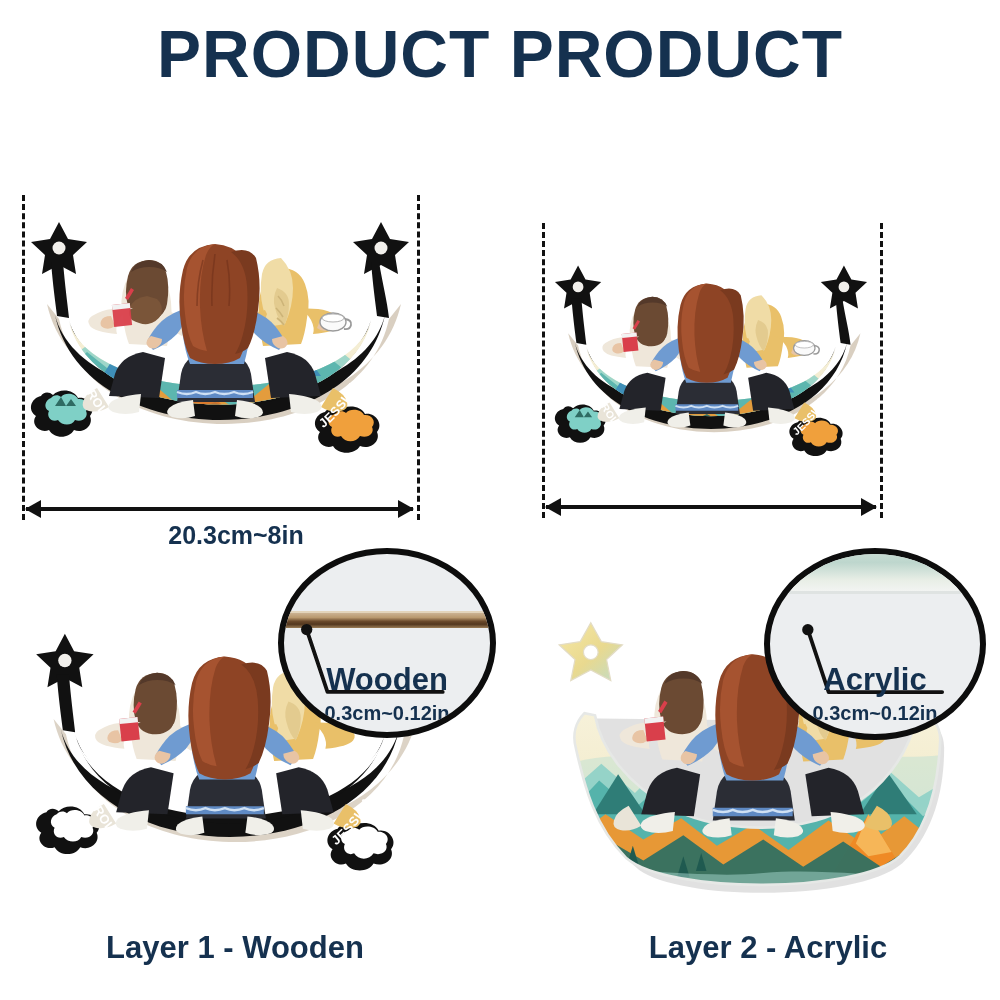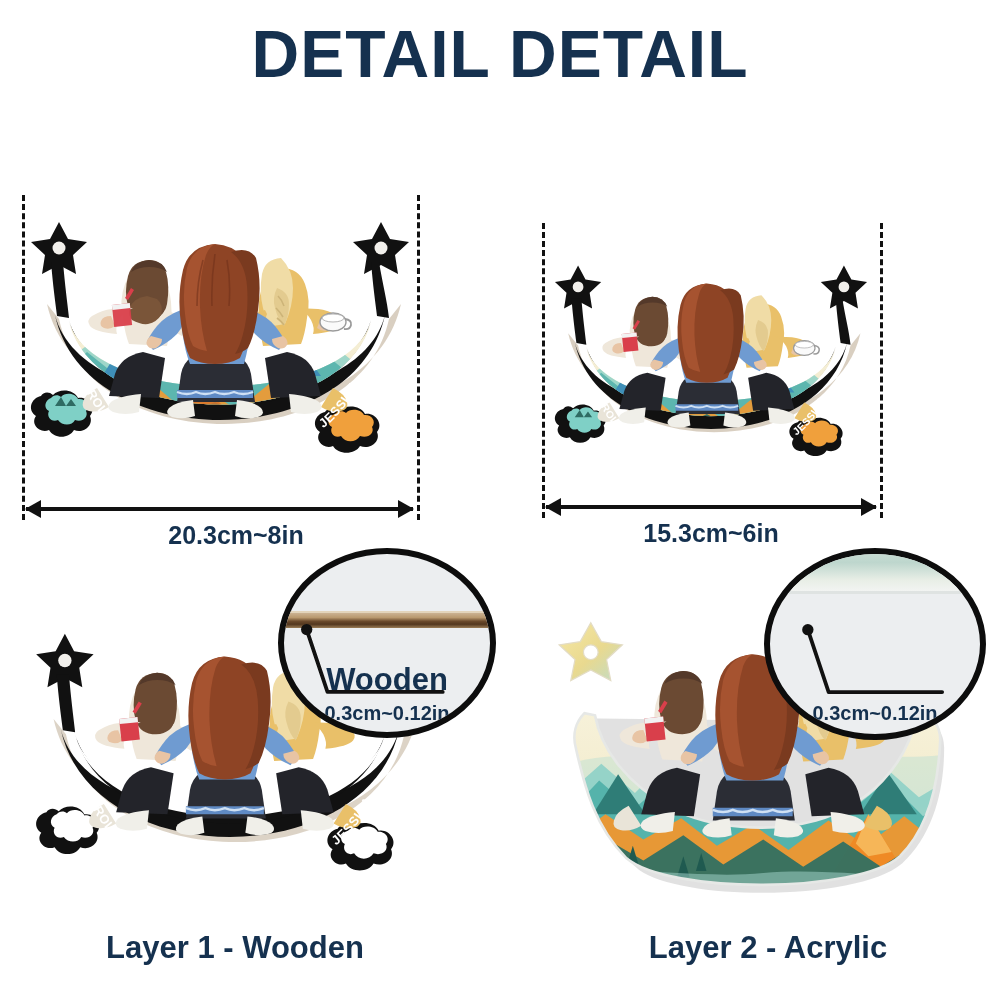--- a/index.html
+++ b/index.html
@@ -77,21 +77,21 @@
     position: absolute; text-align: center;
     font-size: 31px; font-weight: 700; color: #15314f;
     white-space: nowrap;
   }
 </style>
 </head>
 <body>
 
 <div class="page">
 
-  <div class="page-title">DETAIL DETAIL</div>
+  <div class="page-title">PRODUCT PRODUCT</div>
 
   <div class="stage" style="left:0px; top:185px; width:450px; height:360px;">
 
     <div class="vguide" style="left:22px; top:10px; height:325px;"></div>
     <div class="vguide" style="left:417px; top:10px; height:325px;"></div>
 
     <div class="ornament" style="left:25px; top:15px; width:390px; height:290px;">
       <svg viewBox="0 0 390 290" xmlns="http://www.w3.org/2000/svg">
         <defs>
           <clipPath id="moonClipA">
@@ -356,21 +356,20 @@
             <textPath href="#arcCenterB" startOffset="26%">JENNIFER</textPath>
           </text>
           <text font-family="Liberation Sans, sans-serif" font-size="12.5" font-weight="700" fill="#ffffff" letter-spacing="0.6">
             <textPath href="#arcRightB" startOffset="12%">JESSICA</textPath>
           </text>
         </g>
       </svg>
     </div>
 
     <div class="dim-arrow" style="left:26px; top:290px; width:330px;"></div>
-    <div class="dim-label" style="left:0px; top:304px; width:382px;">15.3cm~6in</div>
   </div>
 
   <div class="stage" style="left:10px; top:600px; width:450px; height:390px;">
 
     <div class="ornament" style="left:20px; top:10px; width:400px; height:300px;">
       <svg viewBox="0 0 390 290" xmlns="http://www.w3.org/2000/svg">
 
         <g opacity="0.5" transform="translate(5,5)">
           <path d="M30 115 C 60 255, 330 255, 360 115 L 372 100 C 340 245, 50 245, 18 100 Z" fill="#b9a78e"></path>
         </g>
@@ -603,16 +602,17 @@
     <div class="callout-text callout-mat" style="top:108px;">Wooden</div>
     <div class="callout-text callout-thick" style="top:148px;">0.3cm~0.12in</div>
   </div>
 
   <div class="callout" style="left:764px; top:548px; width:222px; height:192px;">
     <div class="swatch-acrylic"></div>
     <svg class="callout-svg" viewBox="0 0 222 192" xmlns="http://www.w3.org/2000/svg">
       <circle cx="40" cy="80" r="6" fill="#111"></circle>
       <path d="M40 80 L62 146 L182 146" fill="none" stroke="#111" stroke-width="4" stroke-linecap="round" stroke-linejoin="round"></path>
     </svg>
+    <div class="callout-text callout-mat" style="top:108px;">Acrylic</div>
     <div class="callout-text callout-thick" style="top:148px;">0.3cm~0.12in</div>
   </div>
 
 </div>
 
 </body></html>

